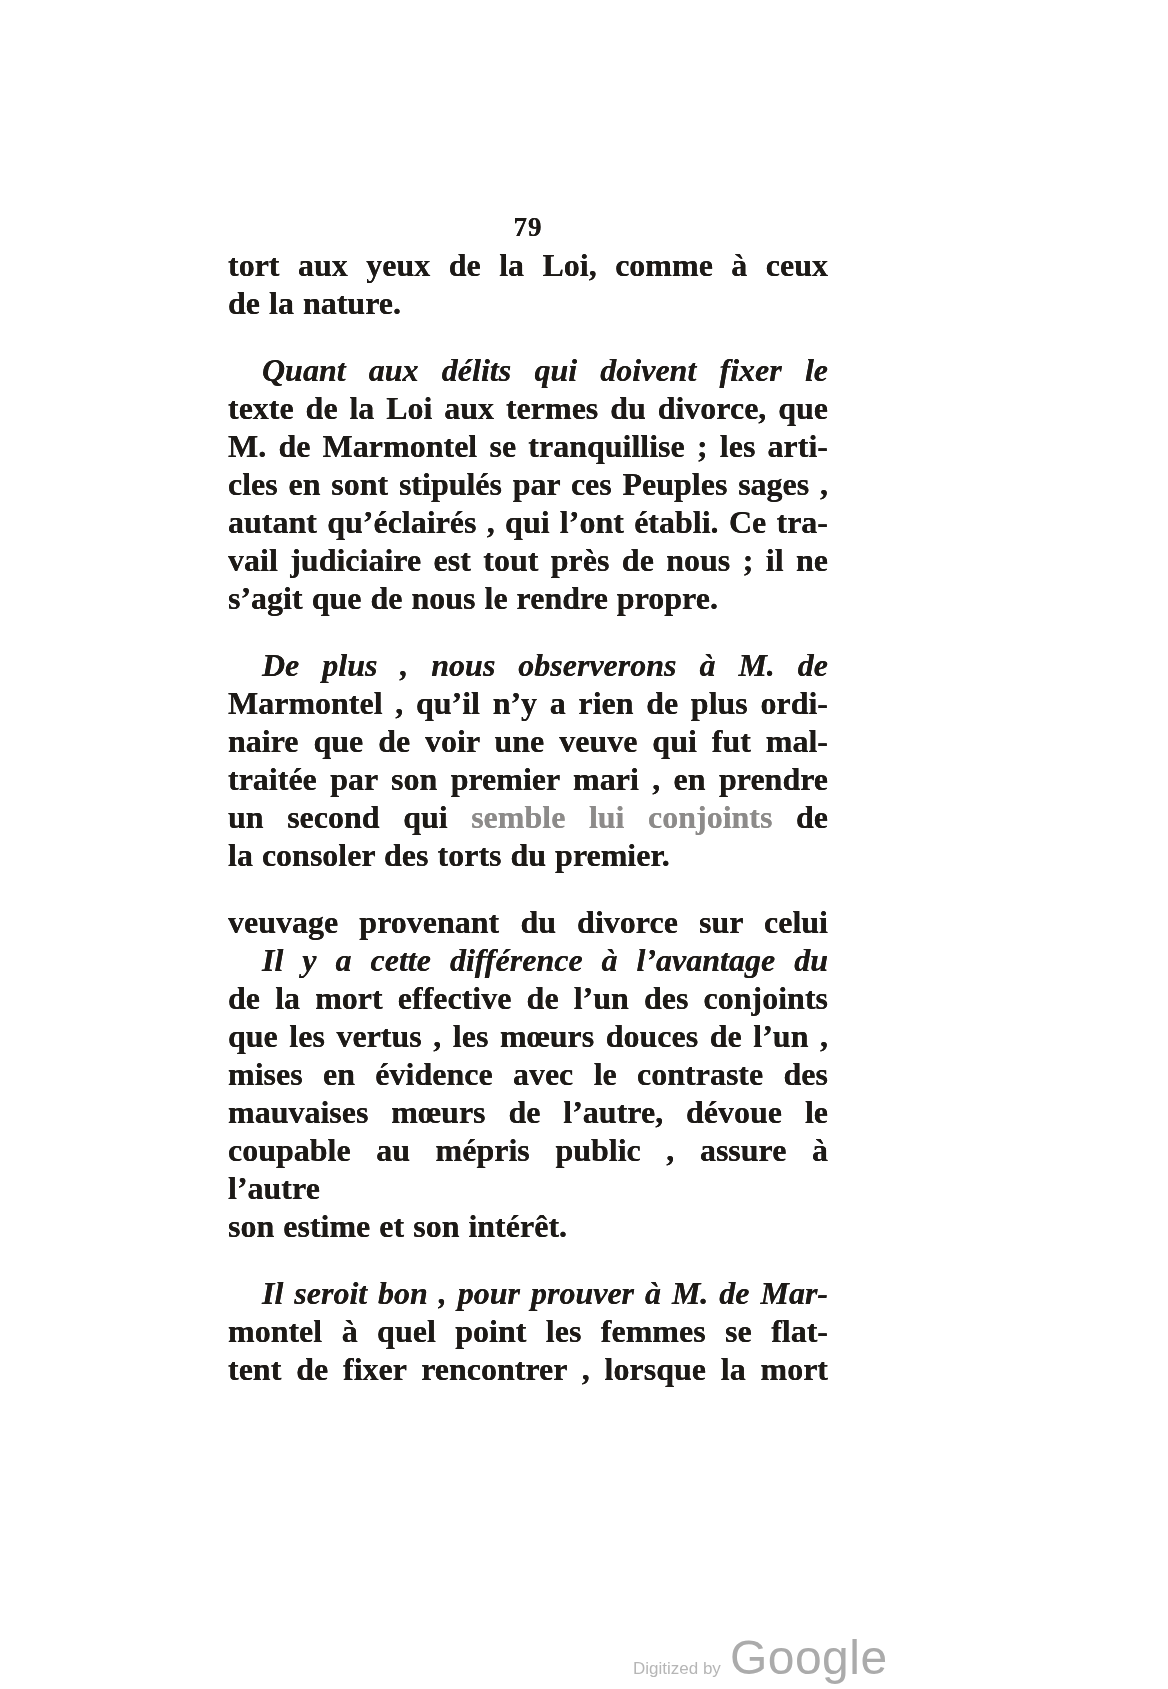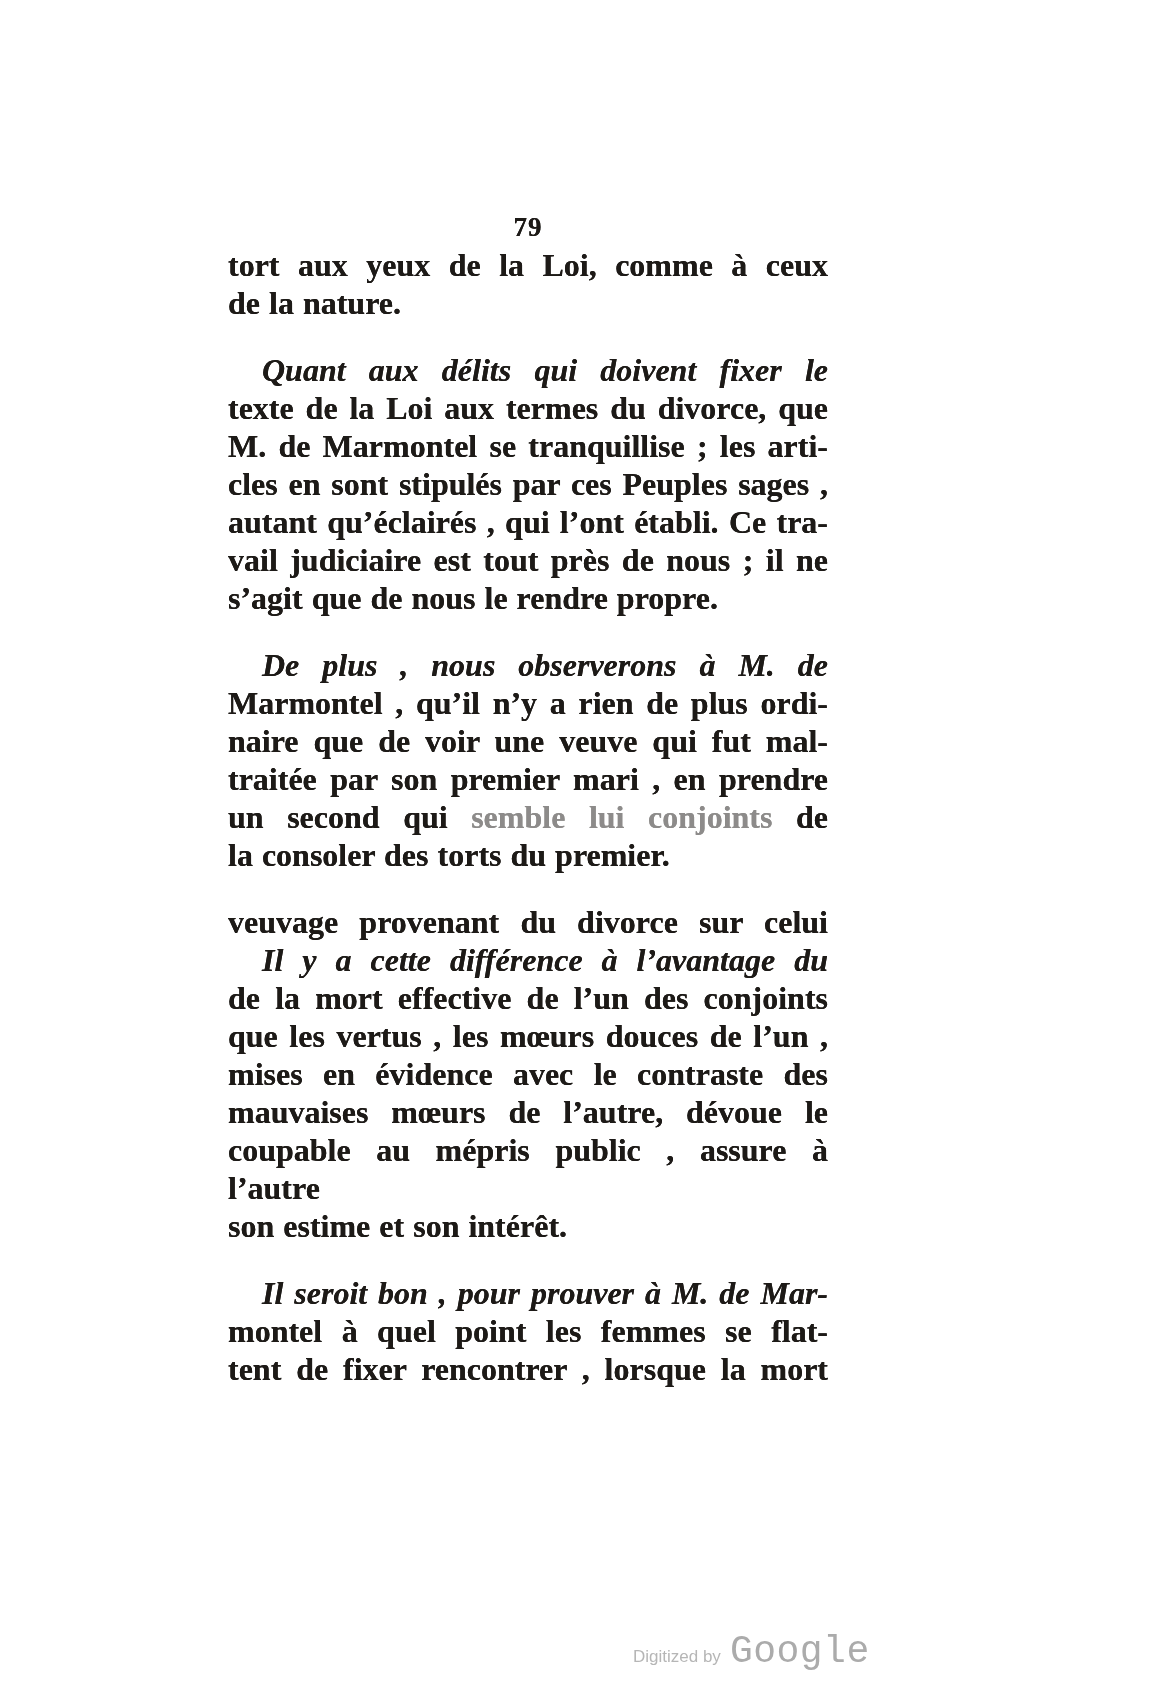--- a/index.html
+++ b/index.html
@@ -67,22 +67,22 @@
     gap: 9px;
     color: #b2b2b2;
     margin-top: 12px;
   }
   .watermark-prefix {
     font-family: "Liberation Sans", sans-serif;
     font-size: 17px;
     color: #b6b6b6;
   }
   .watermark-logo {
-    font-family: Liberation Mono, monospace;
-    font-size: 38px;
+    font-family: Liberation Sans, sans-serif;
+    font-size: 48px;
     color: #ababab;
     letter-spacing: 0.5px;
   }
   .artifact {
     position: absolute;
     background: #0a0a0a;
   }
   .artifact-top-right {
     right: 2px;
     top: 1px;

